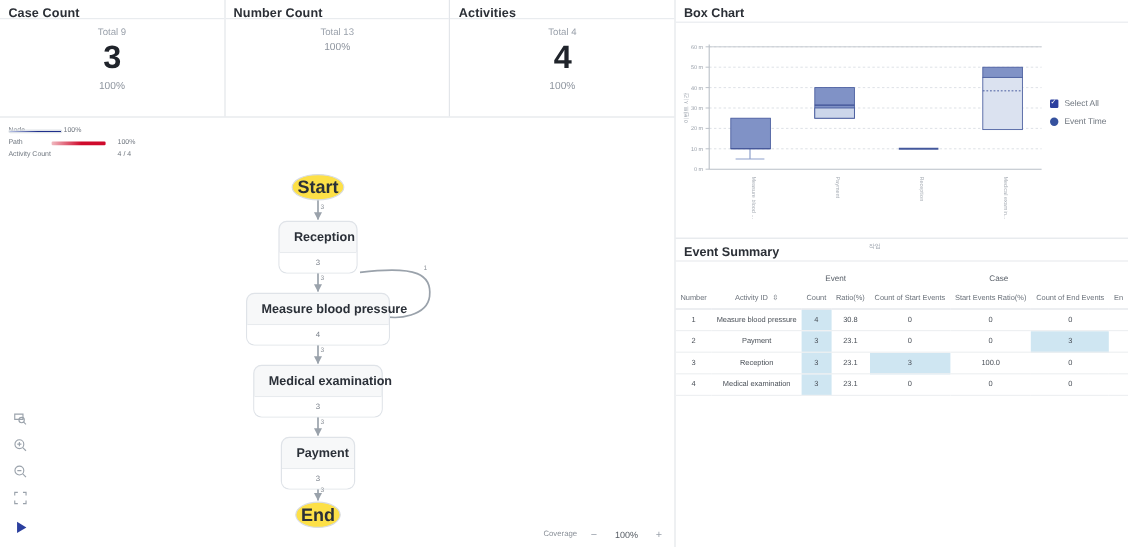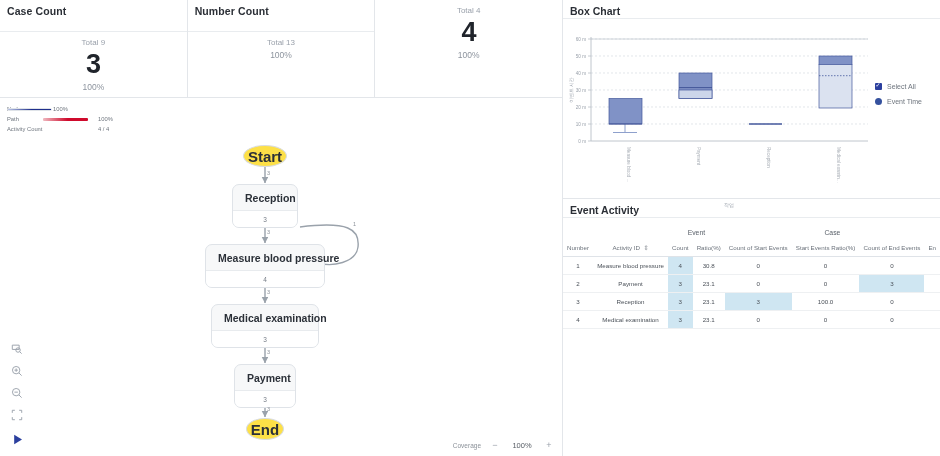--- a/index.html
+++ b/index.html
@@ -19,21 +19,21 @@
     position: relative;
   }
 
   
   .kpi-strip { display: flex; height: 98px; border-bottom: 1px solid #e3e6ea; }
   .kpi-card { flex: 1 1 0; border-right: 1px solid #e3e6ea; position: relative; }
   .kpi-card:last-child { border-right: none; }
   .kpi-title {
     font-size: 10.5px; font-weight: bold; color: #2b2f36;
     padding: 5px 0 0 7px; letter-spacing: .1px;
-    border-bottom: 1px solid #e9ecef; height: 32px;
+    border-bottom: 1px solid #e9ecef; height: 16px;
   }
   .kpi-body { text-align: center; padding-top: 6px; }
   .kpi-total { font-size: 8px; color: #9aa1ab; }
   .kpi-big { font-size: 27px; font-weight: bold; color: #20242b; line-height: 30px; margin-top: 2px; letter-spacing: -.5px; }
   .kpi-pct { font-size: 8.5px; color: #8d949e; margin-top: 3px; }
 
   
   .gauge-wrap { position: relative; width: 100%; height: 74px; }
   .gauge-svg { position: absolute; left: 50%; top: 6px; transform: translateX(-50%); }
   .gauge-center { position: absolute; left: 0; right: 0; top: 30px; text-align: center; }
@@ -132,20 +132,21 @@
 
       <div class="kpi-card">
         <div class="kpi-title">Number Count</div>
         <div class="kpi-body">
           <div class="kpi-total">Total 13</div>
           <div class="kpi-pct">100%</div>
         </div>
       </div>
 
       <div class="kpi-card">
+        <div class="kpi-title">Activities</div>
         <div class="kpi-body">
           <div class="kpi-total">Total 4</div>
           <div class="kpi-big">4</div>
           <div class="kpi-pct">100%</div>
         </div>
       </div>
 
 
     </div>
 
@@ -347,21 +348,21 @@
           <span class="lr-chk"></span>
           <span>Select All</span>
         </div>
         <div class="lr-row">
           <span class="lr-dot"></span>
           <span>Event Time</span>
         </div>
       </div>
     </div>
 
-    <div class="panel-title">Event Activity</div>
+    <div class="panel-title">Event Summary</div>
 
     <div style="padding:8px 0 0 0;">
       <table class="tbl">
         <thead>
           <tr class="grp-hdr">
             <th></th>
             <th></th>
             <th colspan="2">Event</th>
             <th colspan="4">Case</th>
           </tr>

